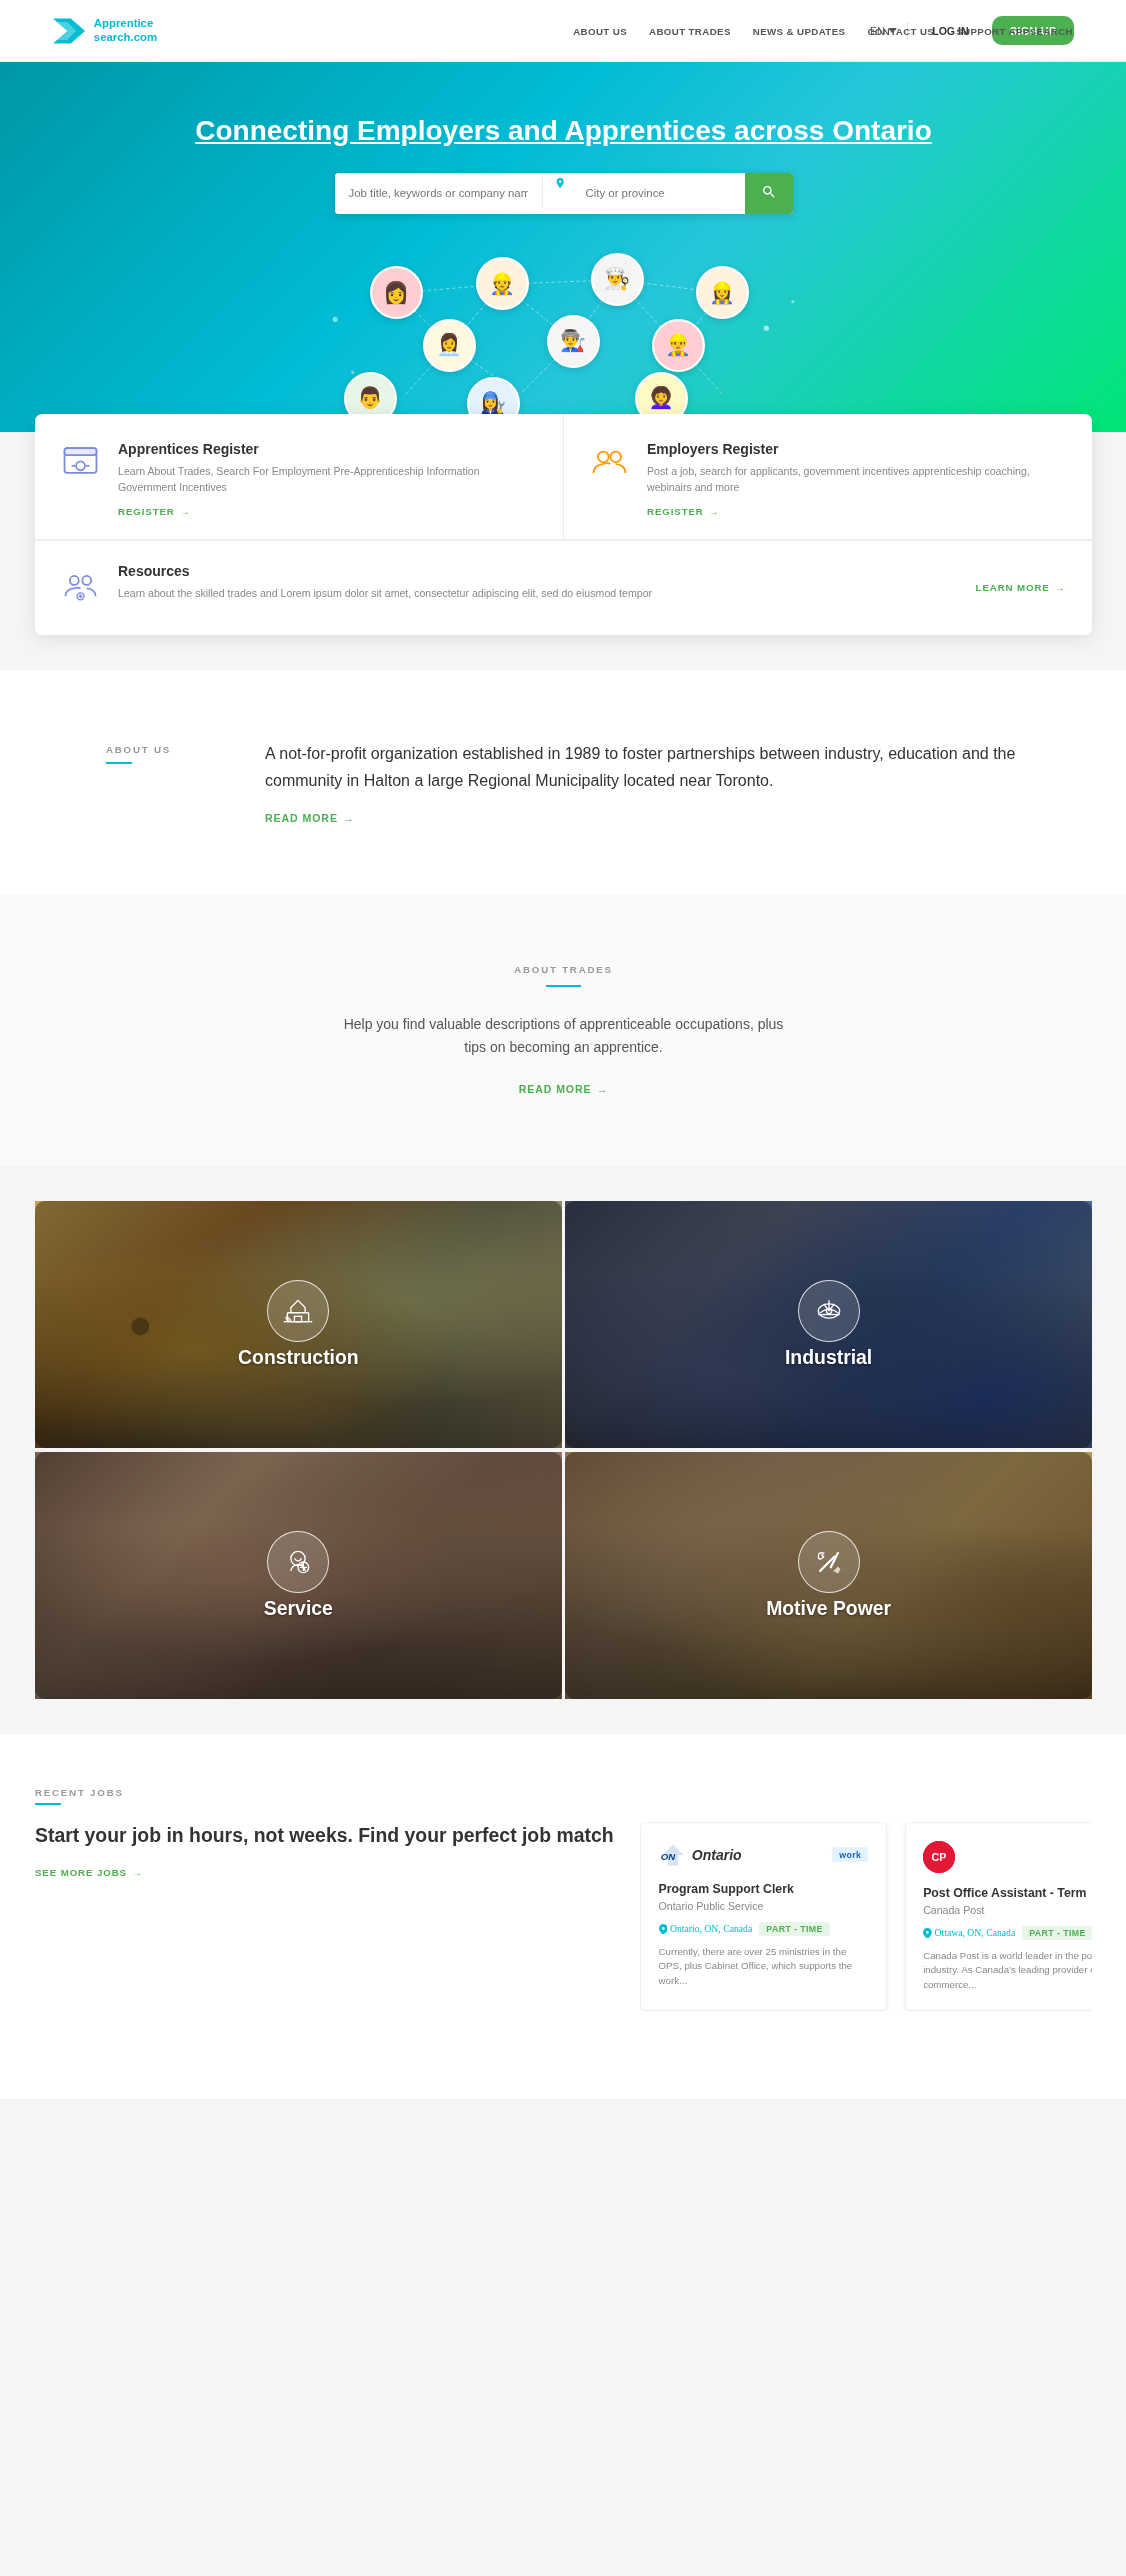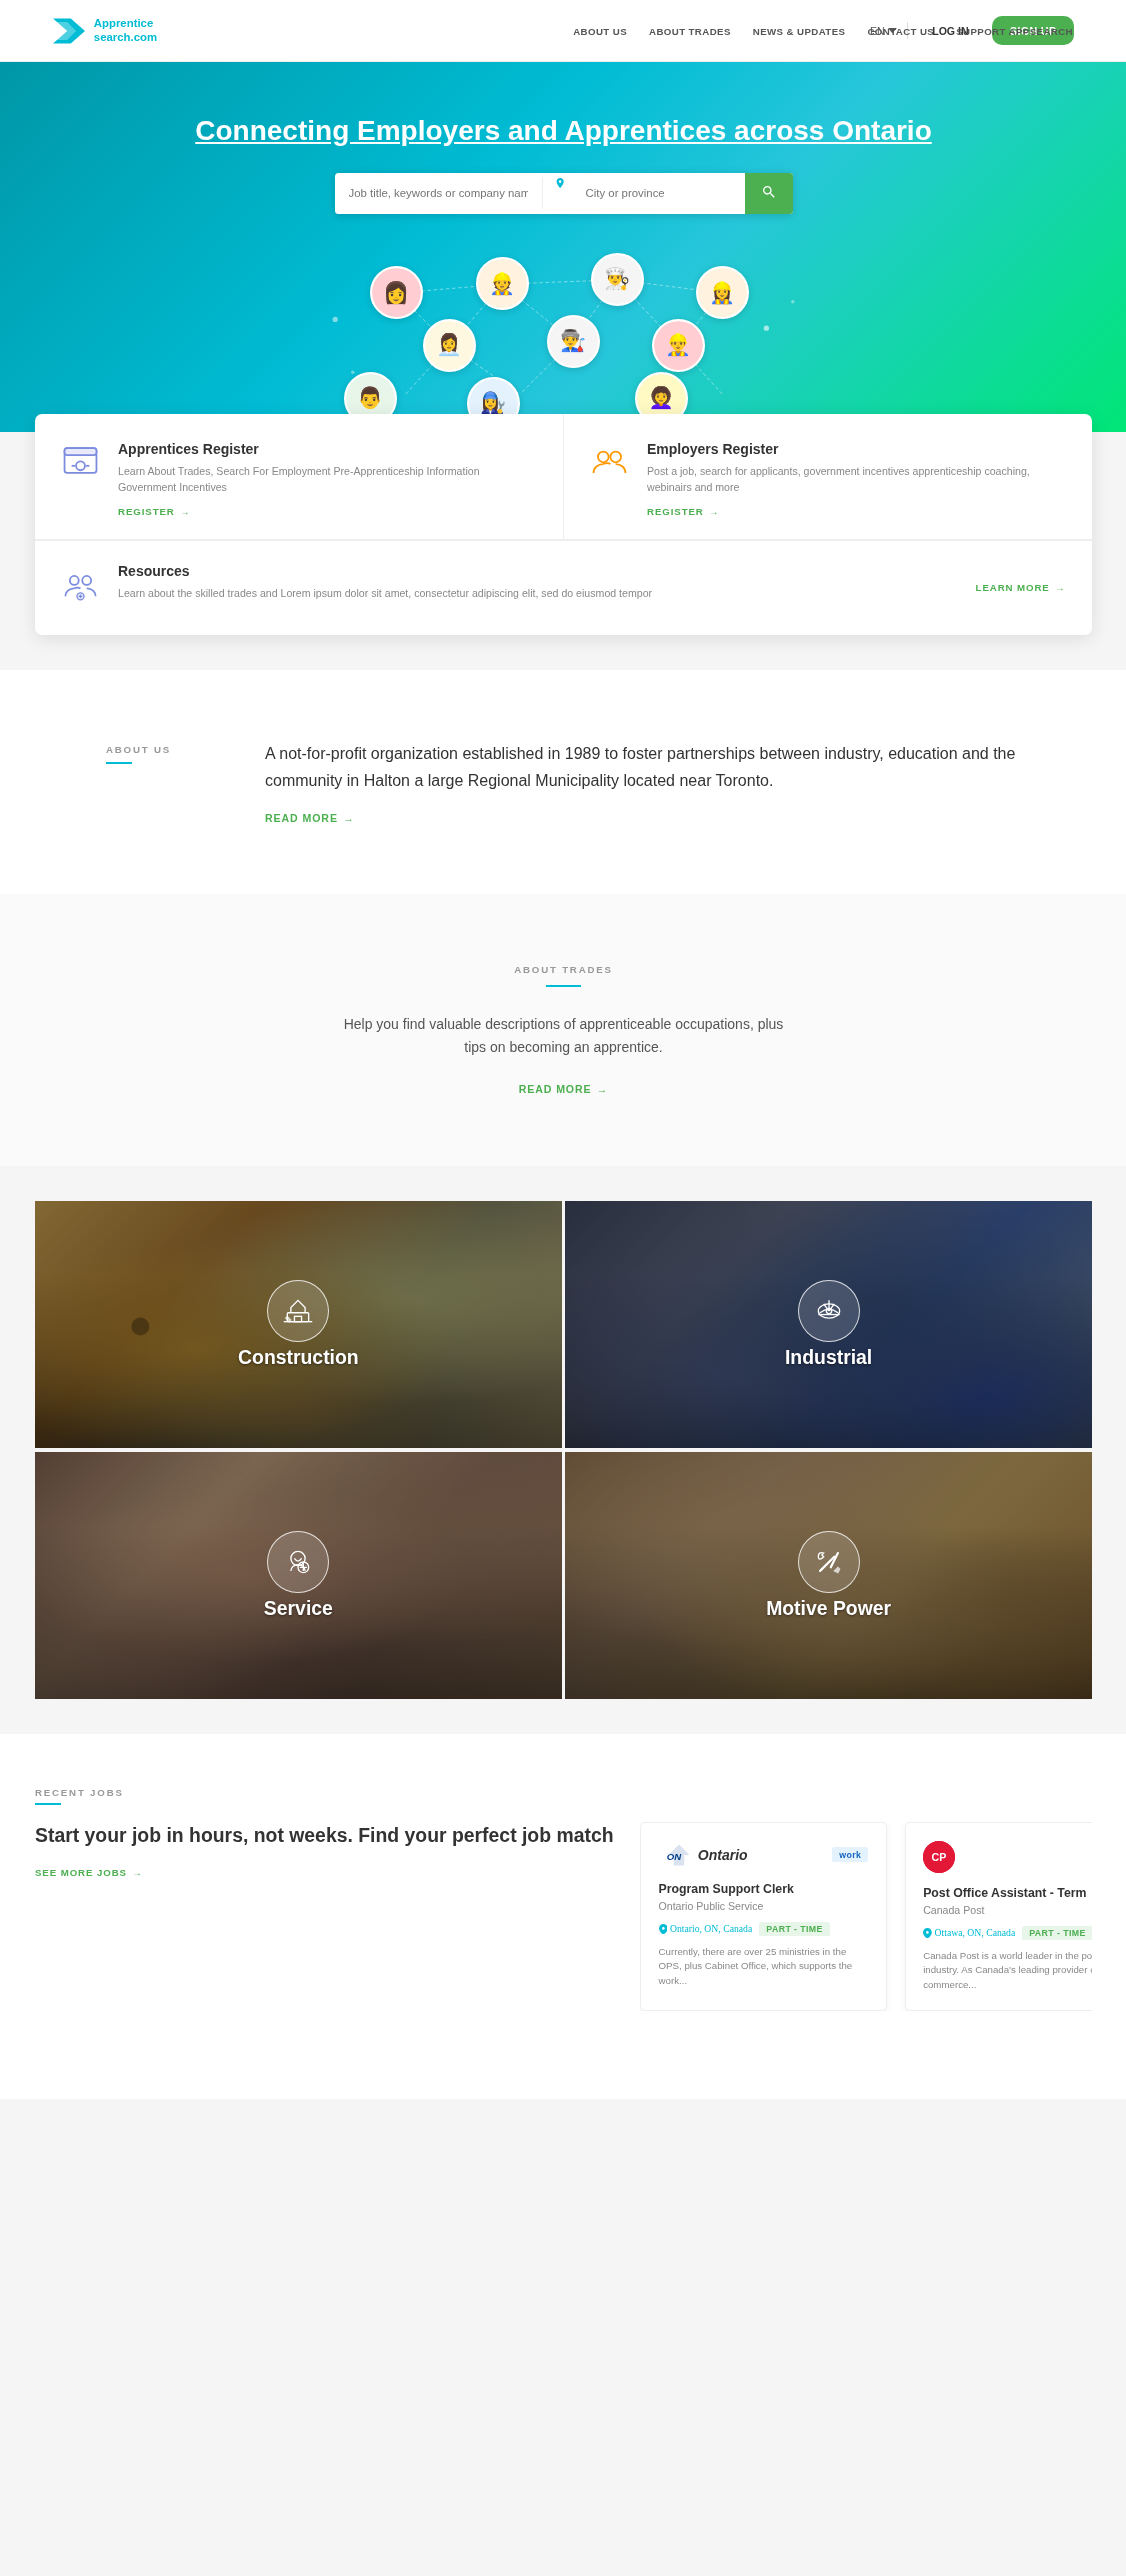--- a/index.html
+++ b/index.html
@@ -184,20 +184,21 @@
     }
     .trade-card-overlay {
       position: absolute;
       inset: 0;
       background: rgba(0,0,0,0.35);
       display: flex;
       flex-direction: column;
       align-items: center;
       justify-content: center;
       gap: 4px;
+      border-radius: 10px;
     }
     .trade-card-icon {
       width: 62px; height: 62px;
       border-radius: 50%;
       border: 1.8px solid rgba(255,255,255,0.8);
       display: flex; align-items: center; justify-content: center;
       background: rgba(255,255,255,0.15);
     }
     .trade-card-icon svg { width: 32px; height: 32px; stroke: white; fill: none; stroke-width: 1.5; }
     .trade-card h3 { color: white; font-size: 19.4px; font-weight: 700; text-shadow: 0 0.9px 2.6px rgba(0,0,0,0.5); }
@@ -553,21 +554,21 @@
       <h2>Start your job in hours, not weeks. Find your perfect job match</h2>
       <a href="#" class="see-more-link">SEE MORE JOBS</a>
     </div>
 
     <div class="job-cards">
 
       <div class="job-card">
         <div class="job-card-header">
           <div class="job-logo">
 
-            <div style="display:flex;align-items:center;gap:5.3px;margin-left:6px;">
+            <div style="display:flex;align-items:center;gap:5.3px;">
               <div style="width:28px;height:28px;">
                 <svg viewBox="0 0 32 32" width="28" height="28">
                   <path d="M4 16 L16 4 L28 16 L22 16 L22 28 L10 28 L10 16 Z" fill="#003f8a" opacity="0.15"></path>
 
                   <text x="2" y="22" font-size="11" fill="#003f8a" font-weight="bold" font-style="italic">ON</text>
                 </svg>
               </div>
               <span style="font-size:14px;font-weight:700;color:#333;font-style:italic;">Ontario</span>
             </div>
           </div>

